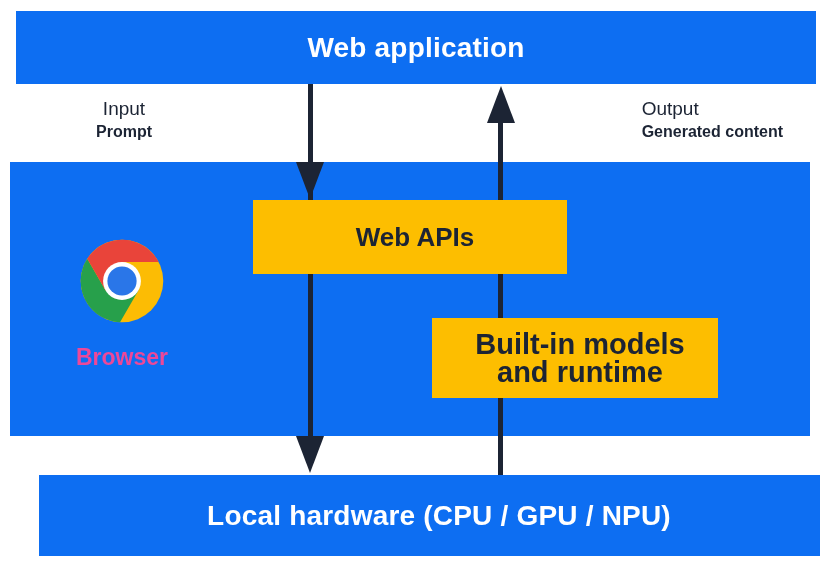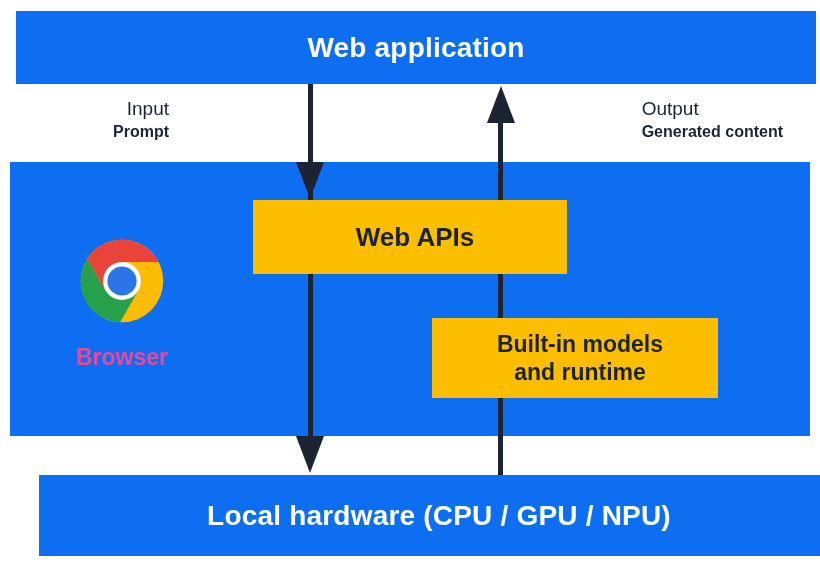--- a/index.html
+++ b/index.html
@@ -11,36 +11,36 @@
     --navy:#1c2434;
   }
   .band{position:absolute;left:10px;width:800px;background:var(--band-blue);}
   .band-top{top:11px;height:73px;display:flex;align-items:center;justify-content:center;margin-left:6px;}
   .band-mid{top:162px;height:274px;}
   .band-bottom{top:475px;height:81px;display:flex;align-items:center;justify-content:center;margin-left:29px;}
   .band-title{color:#ffffff;font-weight:bold;font-size:28px;letter-spacing:.2px;}
   .gap-label{position:absolute;color:var(--navy);line-height:23px;}
   .gap-label .l1{font-size:19px;font-weight:normal;display:block;}
   .gap-label .l2{font-size:16px;font-weight:bold;display:block;}
-  .label-input{left:113px;top:97px;text-align:right;}
+  .label-input{left:96px;top:97px;text-align:center;}
   .label-output{right:37px;top:97px;text-align:left;}
   .arrow-line{position:absolute;width:5px;background:var(--navy);z-index:1;}
   .line-down{left:308px;top:84px;height:354px;}
   .line-up{left:498px;top:121px;height:354px;}
   .head{position:absolute;width:0;height:0;z-index:3;
         border-left:14px solid transparent;border-right:14px solid transparent;}
   .head-down{border-top:37px solid var(--navy);}
   .head-down-1{left:296px;top:162px;}
   .head-down-2{left:296px;top:436px;}
   .head-up{border-bottom:37px solid var(--navy);left:487px;top:86px;}
   .ybox{position:absolute;background:var(--box-yellow);z-index:2;
         display:flex;align-items:center;justify-content:center;flex-direction:column;
         color:var(--navy);font-weight:bold;text-align:center;padding-left:10px;}
   .box-webapis{left:253px;top:200px;width:304px;height:74px;font-size:26px;}
-  .box-builtin{left:432px;top:318px;width:276px;height:80px;font-size:23px;line-height:28px;}
+  .box-builtin{left:432px;top:318px;width:276px;height:80px;font-size:29px;line-height:28px;}
   .chrome-wrap{position:absolute;left:79px;top:238px;width:86px;height:86px;z-index:2;}
   .browser-label{position:absolute;left:32px;top:344px;width:180px;text-align:center;
                  color:#ec4899;font-weight:bold;font-size:23px;z-index:2;}
 </style>
 </head>
 <body>
 
 <div class="stage" style="--band-blue: #0d6ef2; --box-yellow: #fdbe00; --navy: #1c2434;">
 
   <div class="band band-top">

